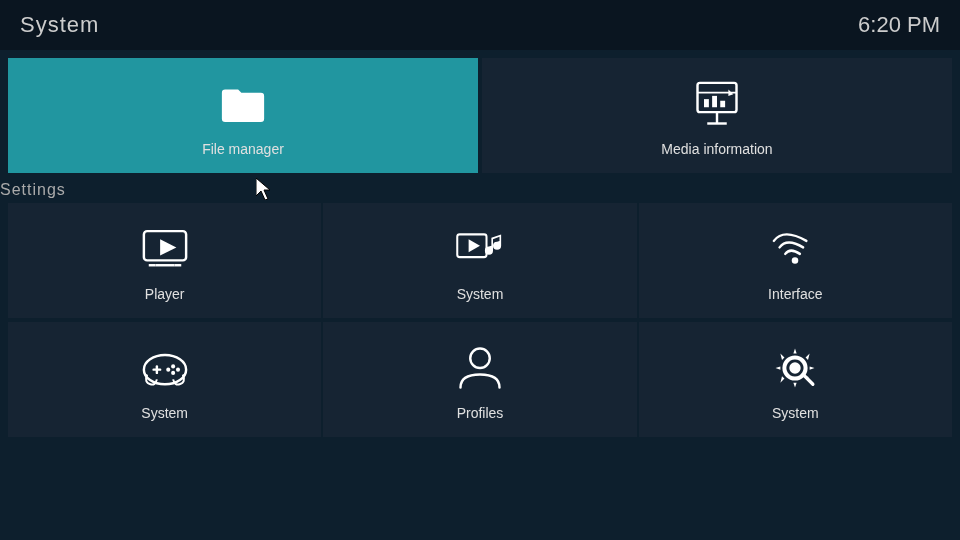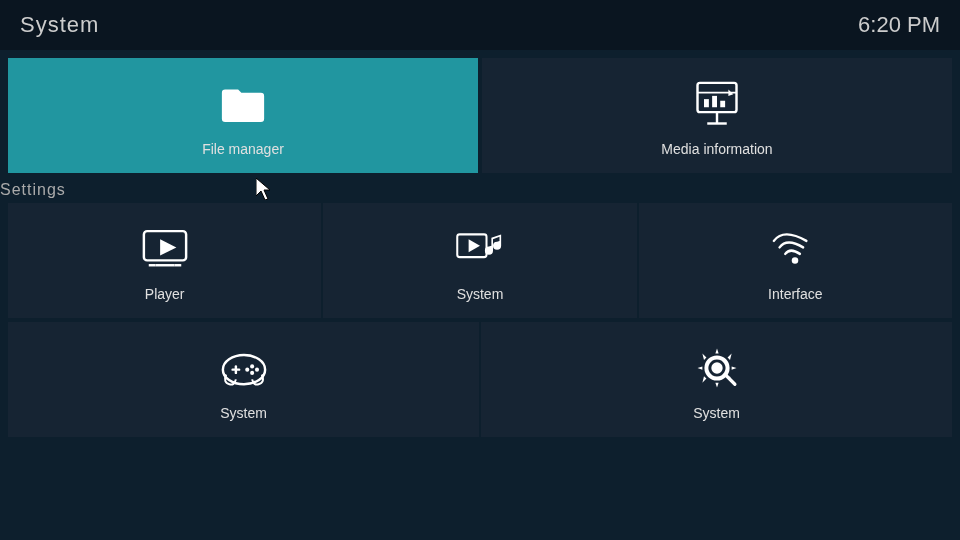--- a/index.html
+++ b/index.html
@@ -216,20 +216,30 @@
         <circle cx="36" cy="34" r="2.5" fill="#fff"></circle>
 
         <path d="M10 40 Q6 50 14 52 Q20 54 22 46" fill="none" stroke="#fff" stroke-width="2.5"></path>
         <path d="M54 40 Q58 50 50 52 Q44 54 42 46" fill="none" stroke="#fff" stroke-width="2.5"></path>
       </svg>
     </div>
     <span class="tile-label">System</span>
   </div>
 
 
+  <div class="tile">
+    <div class="icon-wrap">
+      <svg viewBox="0 0 64 64" xmlns="http://www.w3.org/2000/svg">
+
+        <circle cx="32" cy="20" r="12" fill="none" stroke="#fff" stroke-width="3"></circle>
+        <path d="M8 56 Q8 40 32 40 Q56 40 56 56" fill="none" stroke="#fff" stroke-width="3" stroke-linecap="round"></path>
+      </svg>
+    </div>
+    <span class="tile-label">Profiles</span>
+  </div>
 
   <div class="tile">
     <div class="icon-wrap">
       <svg viewBox="0 0 64 64" xmlns="http://www.w3.org/2000/svg">
 
         <path d="M32 20 A12 12 0 1 1 31.9 20 Z" fill="none" stroke="#fff" stroke-width="3"></path>
         <circle cx="32" cy="32" r="6" fill="#fff"></circle>
 
         <path d="M32 8 L34 14 L30 14 Z M32 56 L34 50 L30 50 Z M8 32 L14 34 L14 30 Z M56 32 L50 34 L50 30 Z
                  M14 14 L19 19 L16 22 Z M50 50 L45 45 L48 42 Z M14 50 L19 45 L16 42 Z M50 14 L45 19 L48 22 Z" fill="#fff"></path>

